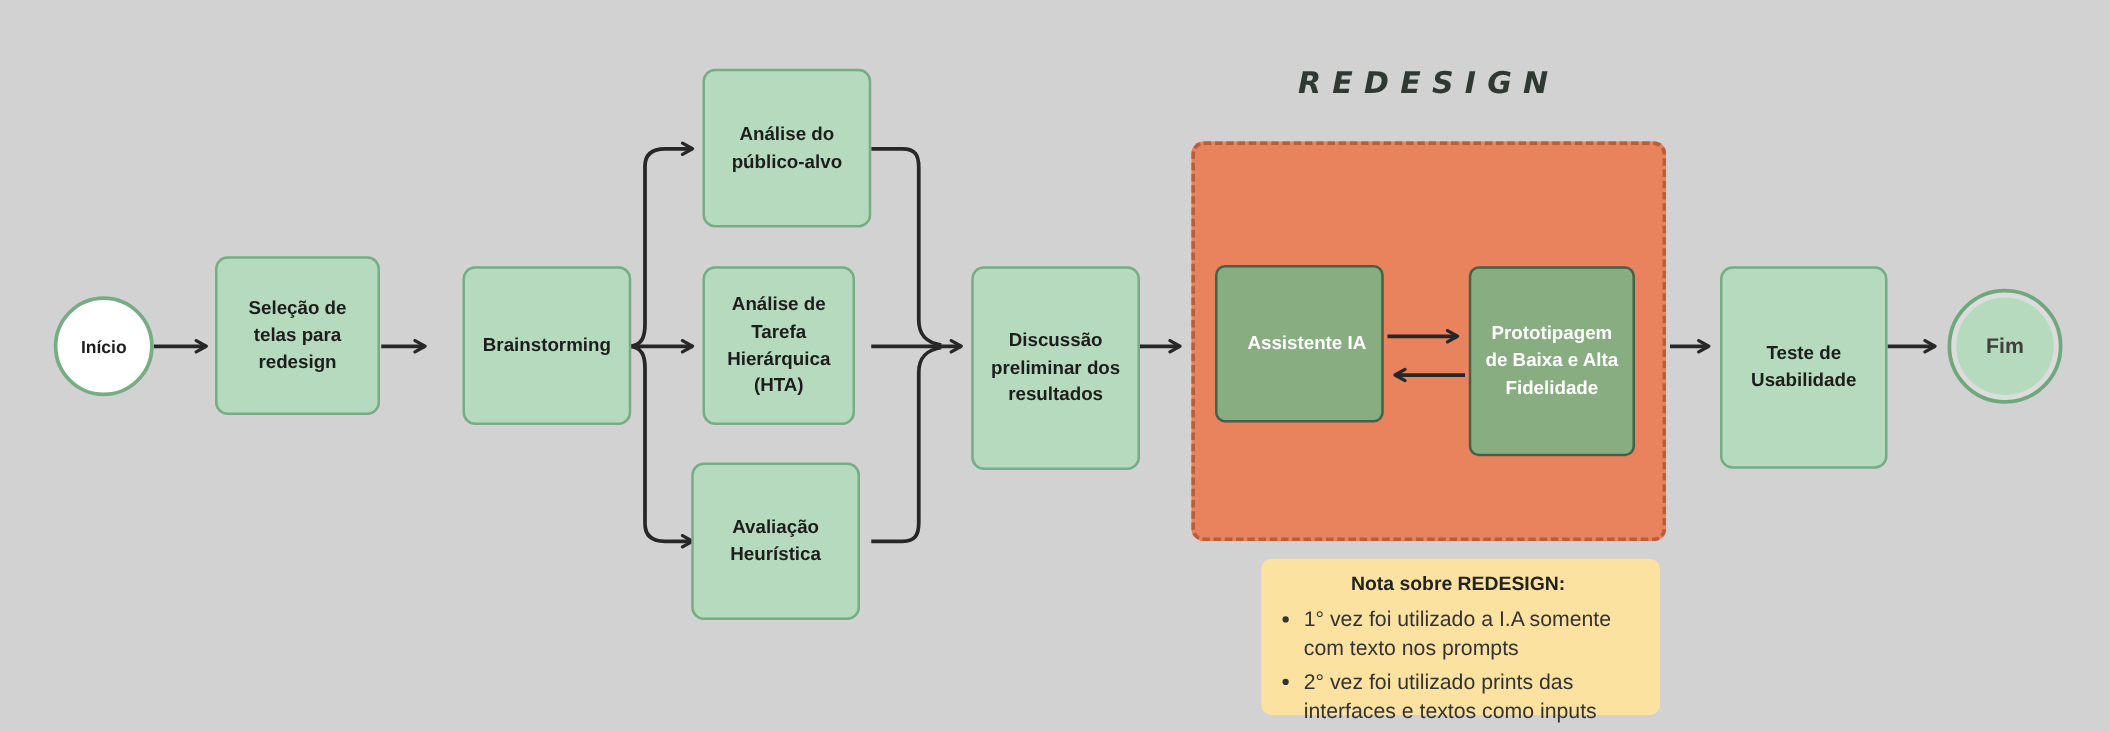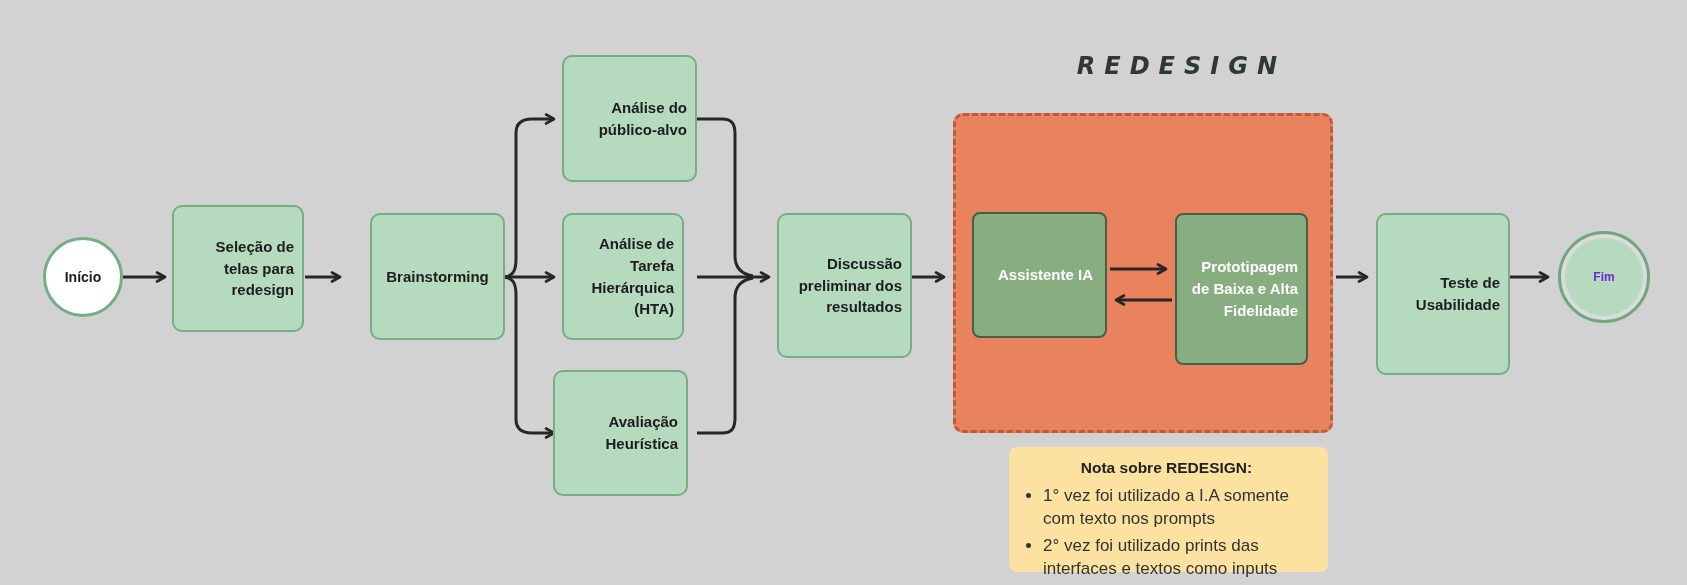--- a/index.html
+++ b/index.html
@@ -4,53 +4,53 @@
 <style>
   html,body { margin:0; padding:0; background:#d2d2d2; }
   .canvas {
     position:relative; width:1687px; height:585px;
     background:#d2d2d2; overflow:hidden;
     font-family:"Liberation Sans", sans-serif;
   }
   .connectors { position:absolute; left:0; top:0; z-index:2; }
   .node {
     position:absolute; z-index:3; display:flex; align-items:center; justify-content:center;
-    text-align:right; font-weight:bold; color:#1d1d1d; font-size:15px; line-height:1.45;
+    text-align:center; font-weight:bold; color:#1d1d1d; font-size:15px; line-height:1.45;
     box-sizing:border-box;
   }
   .box {
     background:#b5dabe; border:2.5px solid #76ad85; border-radius:10px; padding:6px 8px;
   }
   .circle {
     background:#ffffff; border:3px solid #76ad85; border-radius:50%;
     font-size:14px;
   }
   .zone {
     position:absolute; z-index:1;
     background:#e8835d; border:3px dashed #b95e3c; border-radius:10px;
     box-sizing:border-box;
   }
   .darkbox {
     background:#87ad81; border:2px solid #43604a; border-radius:8px;
     color:#ffffff; padding:6px 8px;
   }
   .zone-title {
-    position:absolute; z-index:3; text-align:right;
+    position:absolute; z-index:3; text-align:center;
     font-family:"DejaVu Sans", sans-serif; font-style:italic; font-weight:bold;
     font-size:24px; letter-spacing:9px; color:#2e3a31;
   }
   .end-outer {
     position:absolute; z-index:3; border:3px solid #6fa87d; border-radius:50%;
     background:#dcdcdc; box-sizing:border-box;
   }
   .end-inner {
     position:absolute; left:4px; top:4px; right:4px; bottom:4px;
     background:#b5dabe; border-radius:50%;
     display:flex; align-items:center; justify-content:center;
-    font-weight:bold; font-size:12px; color:#6d28d9;
+    font-weight:bold; font-size:17px; color:#404040;
   }
   .note {
     position:absolute; z-index:3; background:#fbe2a1; border-radius:8px;
     padding:10px 14px 10px 10px; box-sizing:border-box; color:#333333;margin-left:26px;
   }
   .note-title {
     text-align:center; font-weight:bold; font-size:15.5px; color:#222222; margin:2px 0 7px 0;
   }
   .note ul { margin:0; padding-left:24px; font-size:17px; line-height:1.38; }
   .note li { margin-bottom:3px; }
@@ -103,21 +103,21 @@
   </div>
 
   <div class="node box" style="left:562px; top:213px; width:122px; height:127px;">
     <span>Análise de Tarefa Hierárquica (HTA)</span>
   </div>
 
   <div class="node box" style="left:553px; top:370px; width:135px; height:126px;">
     <span>Avaliação Heurística</span>
   </div>
 
-  <div class="node box" style="left:777px; top:213px; width:135px; height:145px;">
+  <div class="node box" style="left:777px; top:213px; width:135px; height:163px;">
     <span>Discussão preliminar dos resultados</span>
   </div>
 
   <div class="node darkbox" style="left:972px; top:212px; width:135px; height:126px;padding-left:20px;">
     <span>Assistente IA</span>
   </div>
 
   <div class="node darkbox" style="left:1175px; top:213px; width:133px; height:152px;">
     <span>Prototipagem de Baixa e Alta Fidelidade</span>
   </div>

